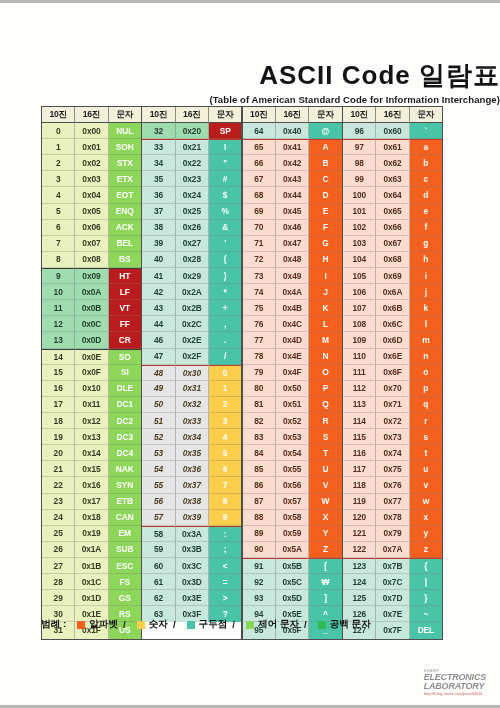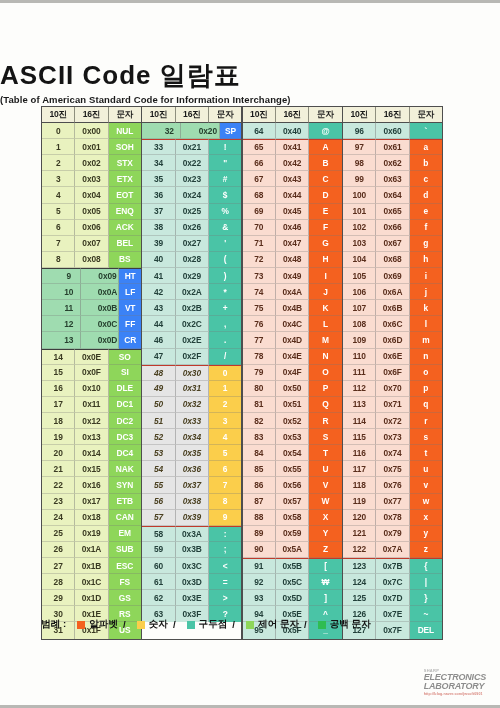--- a/index.html
+++ b/index.html
@@ -18,21 +18,21 @@
   .edge-top, .edge-bottom {
     position: absolute; left: 0; width: 500px; height: 3px;
     background: #b8b8b4;
   }
   .edge-top { top: 0; }
   .edge-bottom { bottom: 0; }
 
   
   .title-wrap {
     position: absolute; top: 62px; left: 0; width: 500px;
-    text-align: left;
+    text-align: right;
   }
   .title-main {
     font-size: 26px; font-weight: bold; color: #141414;
     letter-spacing: 1px; line-height: 1.05;
   }
   .title-sub {
     margin-top: 5px;
     font-size: 9.5px; font-weight: bold; color: #1a1a1a;
     letter-spacing: 0.1px;
   }
@@ -81,22 +81,22 @@
 
   
   .row.sep-top .cell { border-top: 1.6px solid #c0392b; }
   .row.sep-top-dark .cell { border-top: 1.6px solid #3d3d3d; }
 
   
   
   .g-ctrl .c-dec, .g-ctrl .c-hex { background: #e9f2bf; color: #3a3a22; }
   .g-ctrl .c-chr { background: #8ed65a; color: #ffffff; }
   
-  .g-ws .c-dec, .g-ws .c-hex { background: #9fdcb0; color: #26402e; padding-left: 16px; }
-  .g-ws .c-chr { background: #3b82f6; color: #ffffff; }
+  .g-ws .c-dec, .g-ws .c-hex { background: #9fdcb0; color: #26402e; }
+  .g-ws .c-chr { background: #b91c1c; color: #ffffff; }
   
   .g-punc .c-dec, .g-punc .c-hex { background: #c8e8dd; color: #22403a; }
   .g-punc .c-chr { background: #4ac4a6; color: #ffffff; }
   
   .g-num .c-dec, .g-num .c-hex { background: #e5e5e5; color: #4a4020; font-style: italic; }
   .g-num .c-chr { background: #fbce4b; color: #ffffff; }
   
   .g-alpha .c-dec, .g-alpha .c-hex { background: #fadcd0; color: #5a2e1c; }
   .g-alpha .c-chr { background: #f4611f; color: #ffffff; }
 

